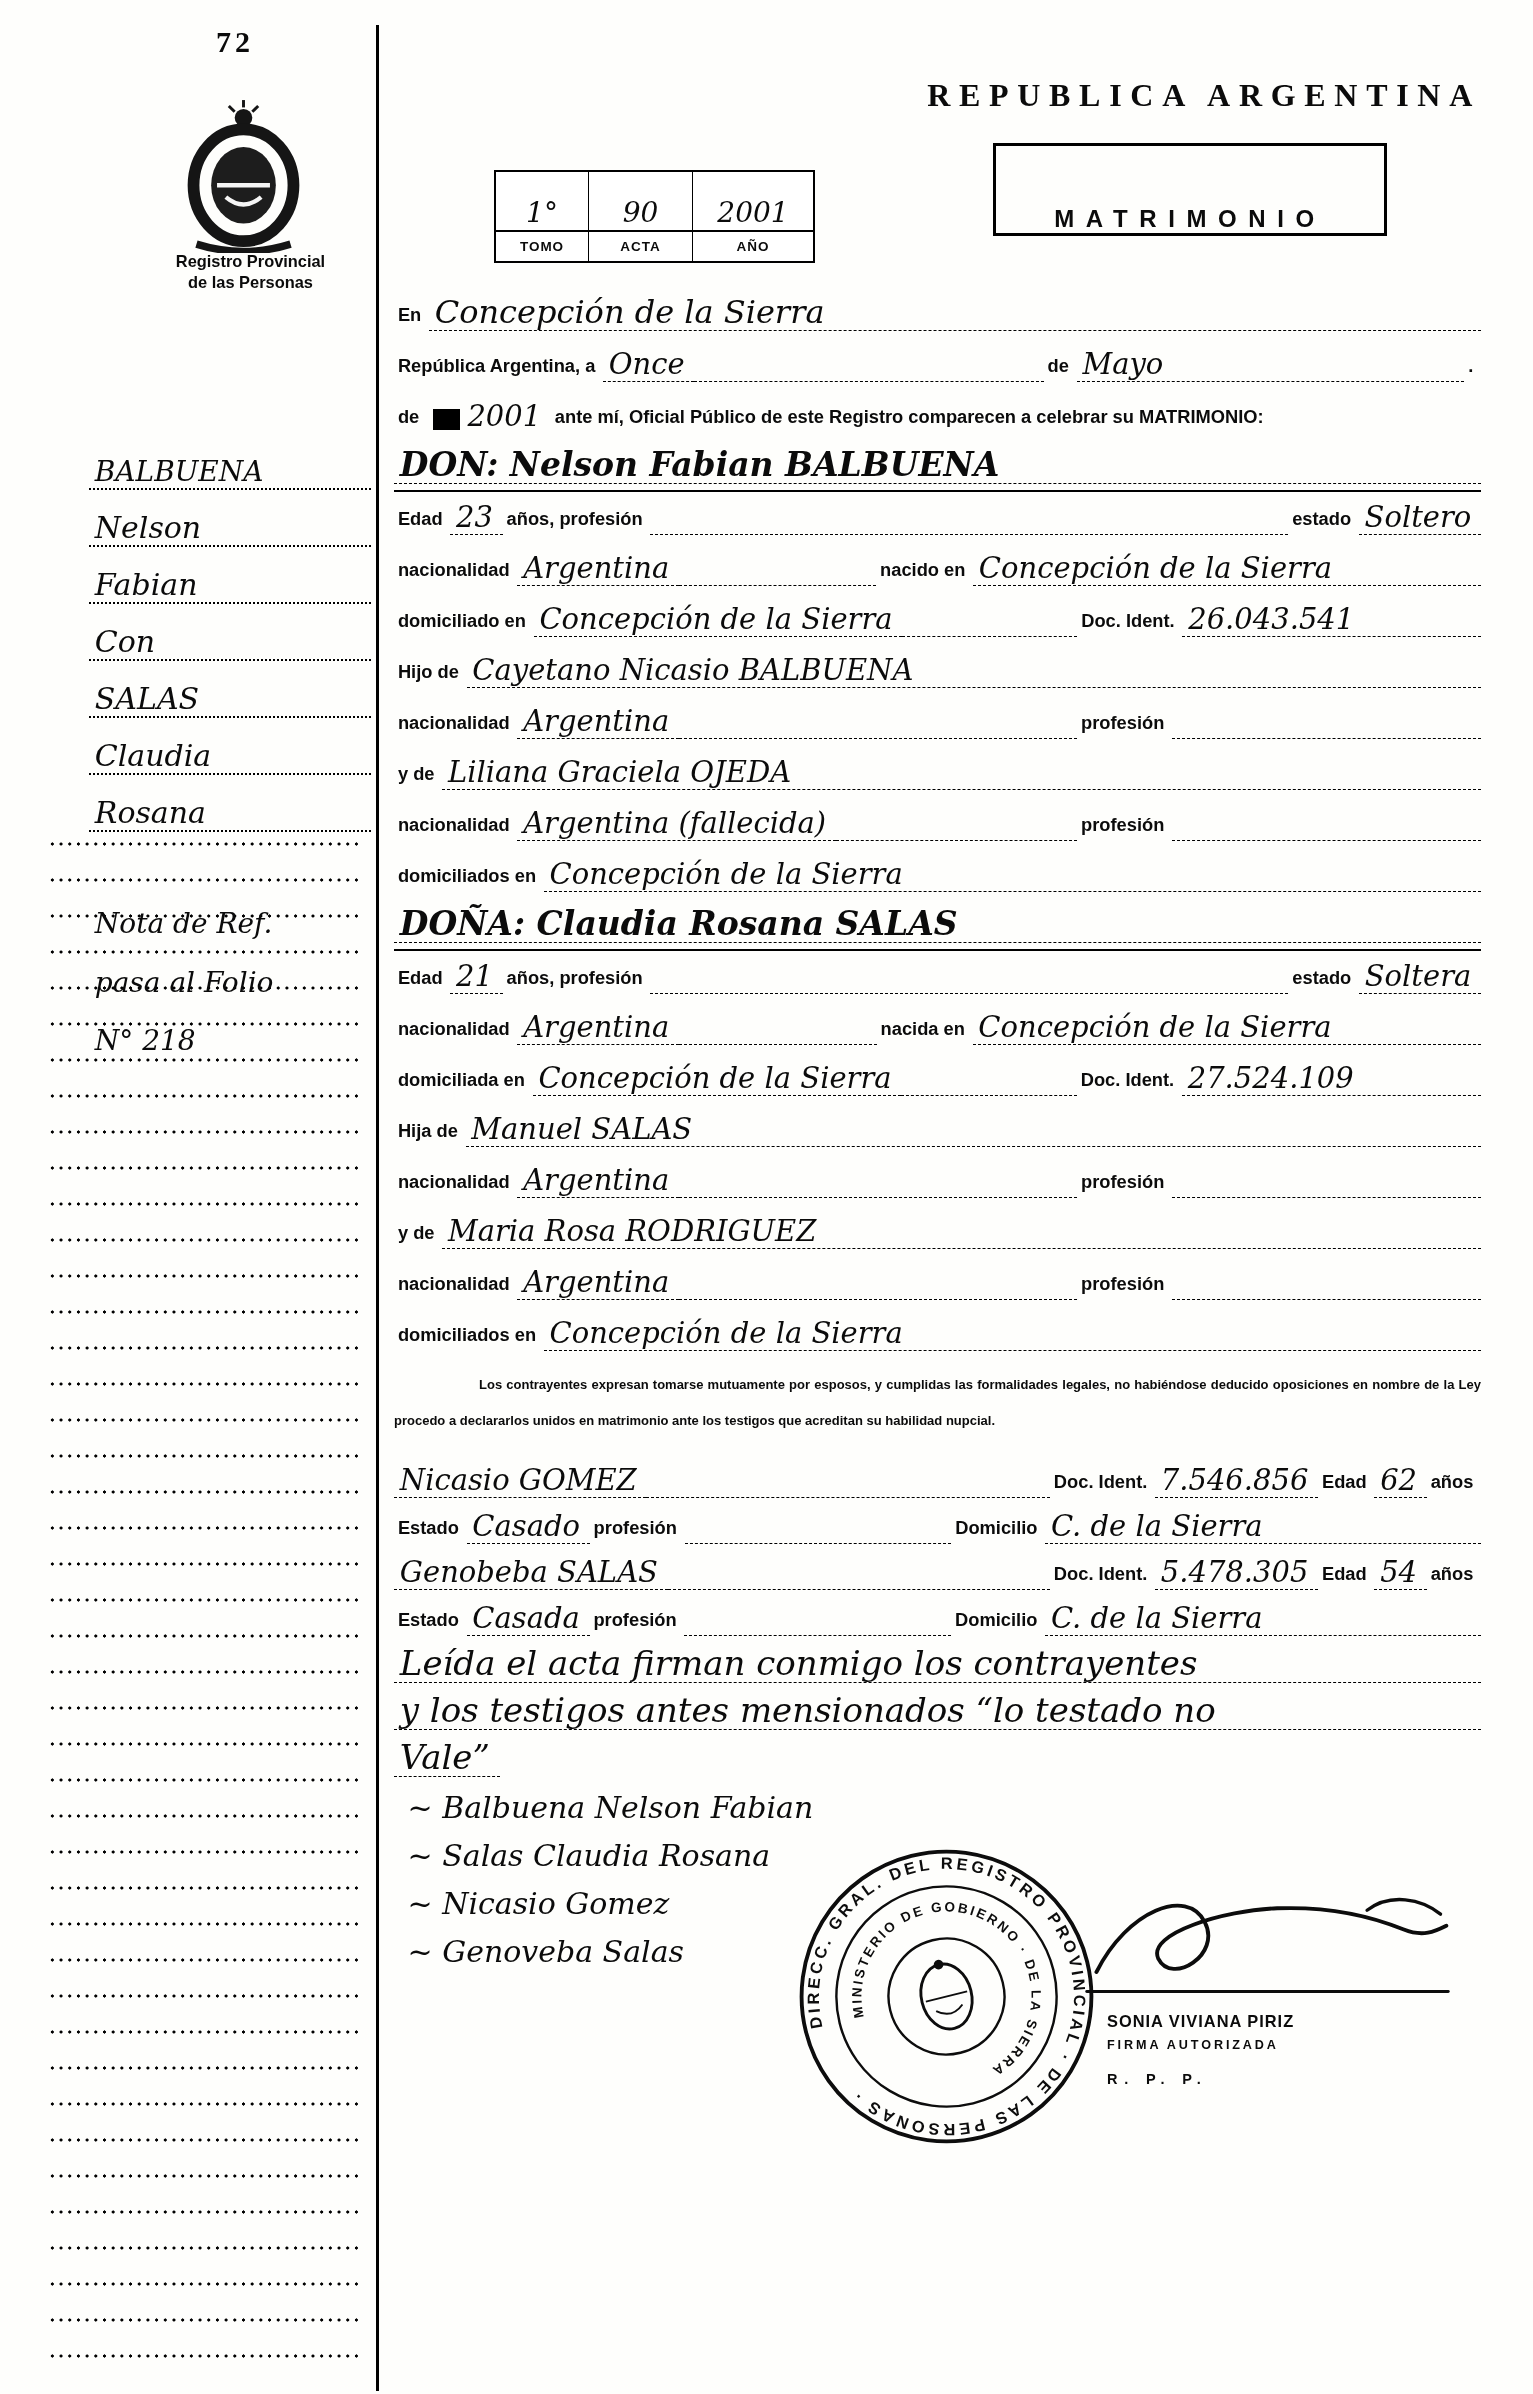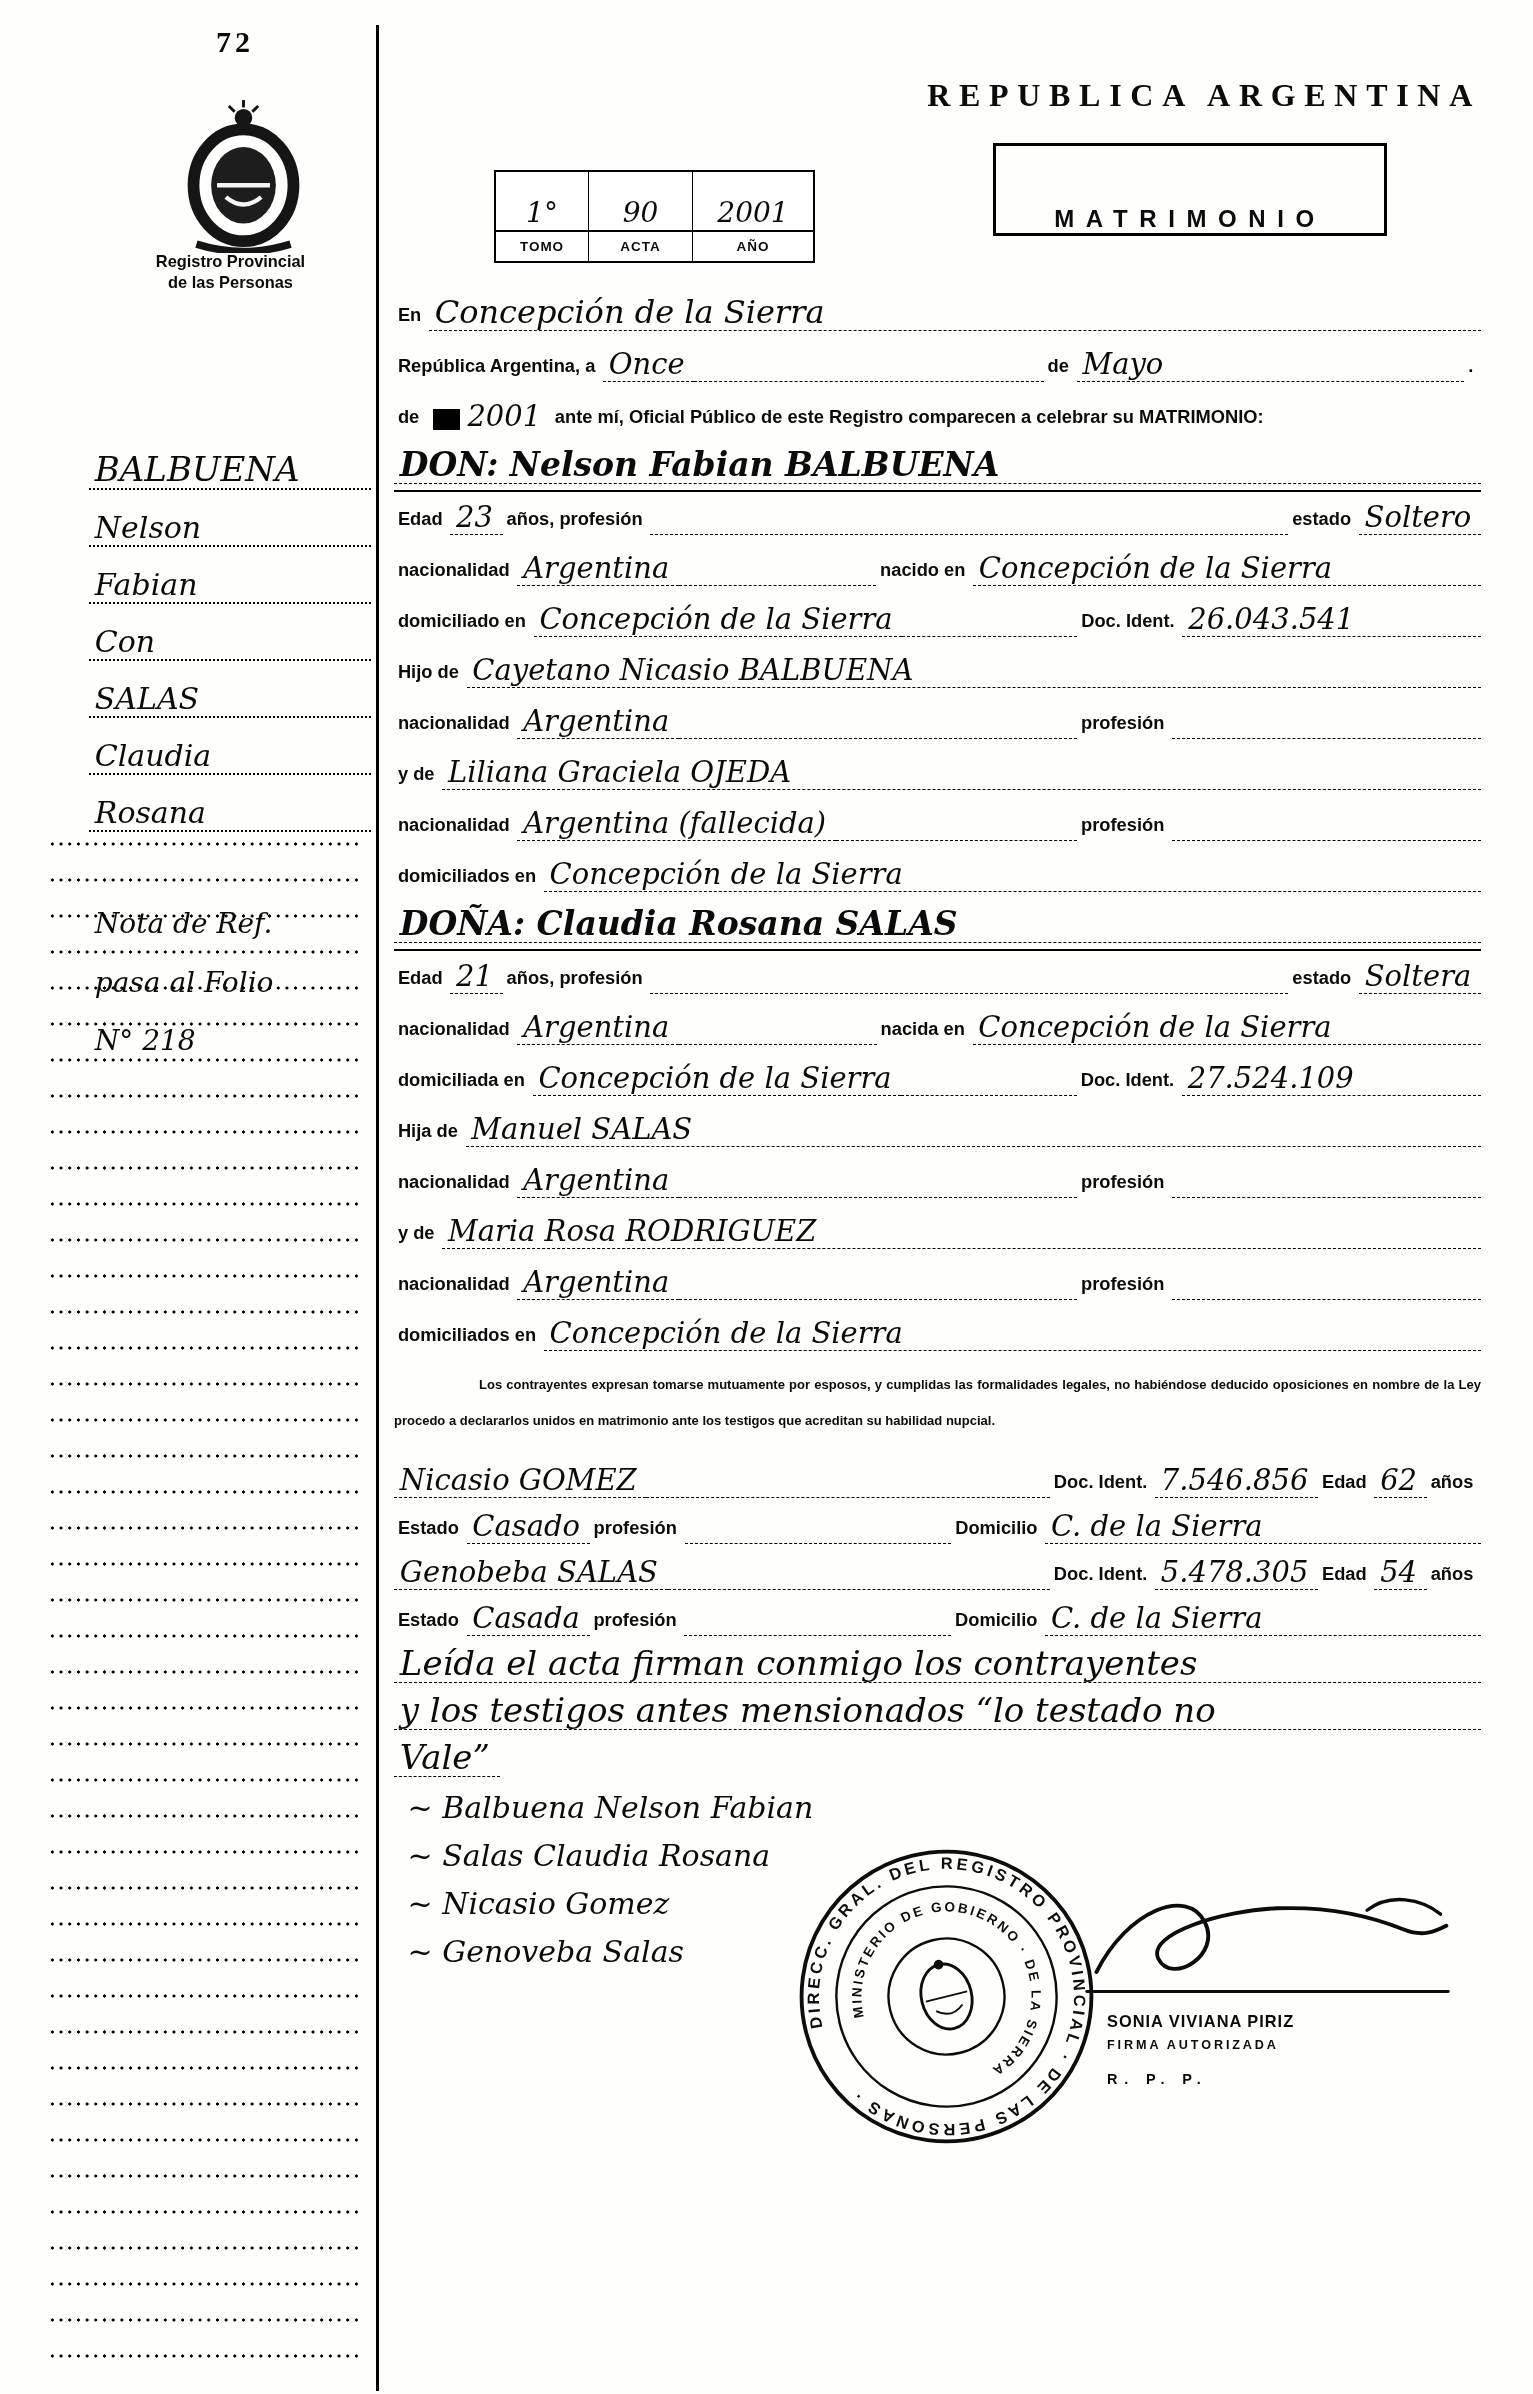--- a/index.html
+++ b/index.html
@@ -5,21 +5,21 @@
   html,body{margin:0;padding:0}
   body{background:#8e8e8e;font-family:"Liberation Sans",sans-serif}
   .page{position:relative;width:1533px;height:2394px;background:#fefefc;color:#0b0b0b;overflow:hidden}
 
   
   .vrule{position:absolute;left:376px;top:25px;width:2.9px;height:2366px;background:#000}
 
   
   .folio{position:absolute;left:216px;top:25px;font-family:"Liberation Serif",serif;font-weight:bold;font-size:30px;letter-spacing:3.9px}
   .emblem{position:absolute;left:170px;top:100px}
-  .registry{position:absolute;left:110px;top:251px;width:241px;text-align:center;font-size:16.4px;font-weight:bold;line-height:21px}
+  .registry{position:absolute;left:130px;top:251px;width:241px;text-align:center;font-size:16.4px;font-weight:bold;line-height:21px}
   .margin-names{position:absolute;left:89px;top:433px;width:282px}
   .mrow{height:55px;border-bottom:2.9px dotted #000;display:flex;align-items:flex-end}
   .margin-rules{position:absolute;left:48px;top:826px;width:311px;height:1556px;
     background-image:radial-gradient(circle,#000 1.4px,transparent 1.8px);
     background-size:8.7px 36px}
   .margin-note{position:absolute;left:89px;width:290px;white-space:nowrap}
 
   
   .hv{font-family:"DejaVu Serif",serif;font-style:italic;font-size:29px;line-height:1;white-space:nowrap;padding:0 9.7px 1.9px 5.8px;border-bottom:1.9px dashed #000}
   .nb{border-bottom:none}
@@ -84,21 +84,21 @@
     <path d="M18 98 Q50 108 82 98" stroke="#151515" stroke-width="5" fill="none"></path>
   </svg>
 
   <div class="registry">
     <div>Registro Provincial</div>
     <div>de las Personas</div>
   </div>
 
   <div class="margin-names">
     <div class="mrow">
-        <em class="hv nb" style="font-size:34px">BALBUENA</em>
+        <em class="hv nb" style="font-size:28px">BALBUENA</em>
       </div>
     <div class="mrow">
         <em class="hv nb" style="font-size:30px">Nelson</em>
       </div>
     <div class="mrow">
         <em class="hv nb" style="font-size:30px">Fabian</em>
       </div>
     <div class="mrow">
         <em class="hv nb" style="font-size:30px">Con</em>
       </div>

